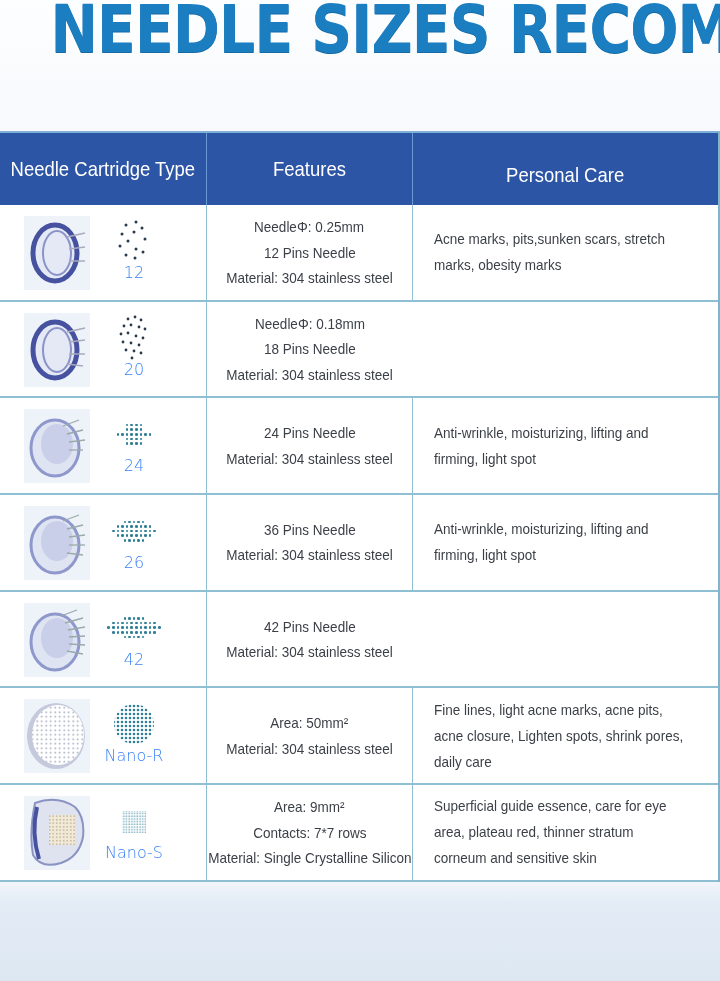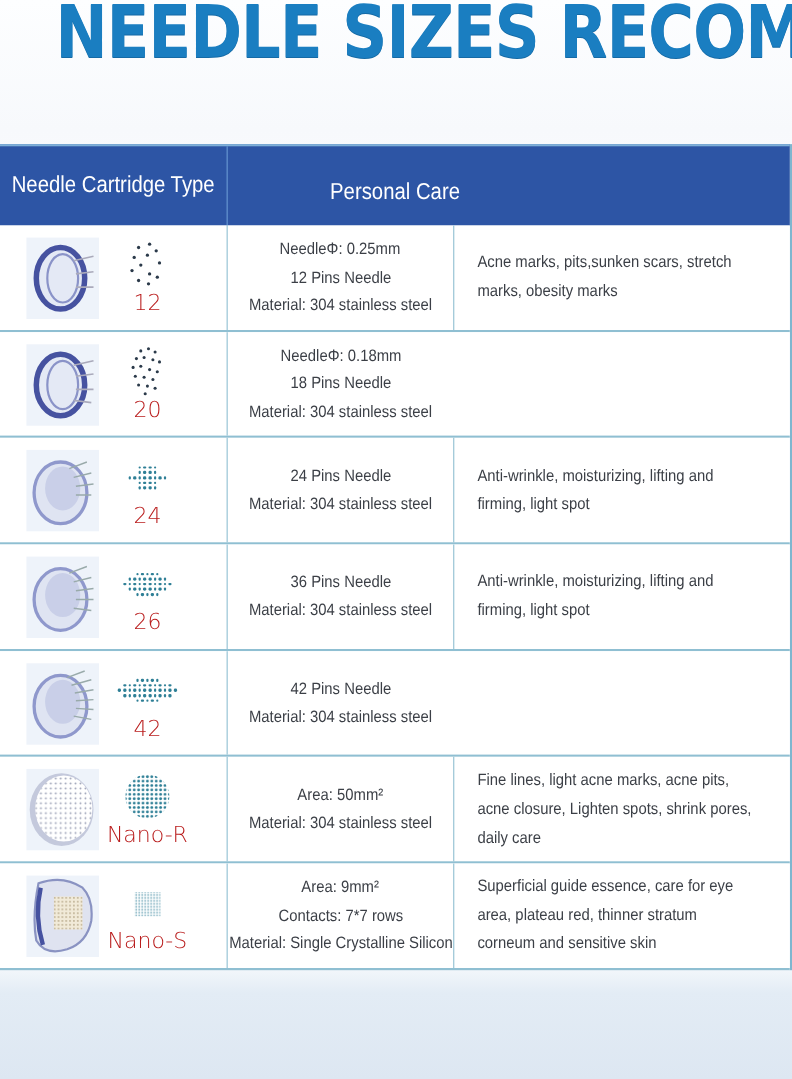--- a/index.html
+++ b/index.html
@@ -65,21 +65,21 @@
     .pattern {
       position: absolute; left: 100px; top: 10px; width: 68px; height: 52px;
       display: flex; flex-direction: column; align-items: center; justify-content: center;
     }
     .prow { display: flex; gap: 2px; margin: 1px 0; }
     .dot { width: 2.6px; height: 2.6px; border-radius: 50%; background: #2e7f96; }
     .type-label {
       position: absolute; left: 94px; top: 58px; width: 80px;
       text-align: center;
       font-family: "DejaVu Sans", sans-serif;
-      font-size: 20px; color: #b91c1c; font-weight: 300;
+      font-size: 16px; color: #3b82f6; font-weight: 300;
     }
     .feat-cell {
       display: flex; flex-direction: column; align-items: center; justify-content: center;
       text-align: left;
       font-size: 15px; color: #3b3f46; line-height: 25.5px;
     }
     .feat-cell span { display: block; transform: scaleX(0.9); white-space: nowrap; }
     .care-cell {
       display: flex; align-items: center;
       padding-left: 21px; padding-right: 6px;
@@ -89,20 +89,23 @@
   </style>
 </head>
 <body>
 
 <div class="title">NEEDLE SIZES RECOMMEND</div>
 
 <div class="table">
   <div class="hdr">
     <div class="cell c1">
         <span>Needle Cartridge Type</span>
+      </div>
+    <div class="cell c2">
+        <span>Features</span>
       </div>
     <div class="cell c3">
         <span>Personal Care</span>
       </div>
   </div>
 
   <div class="row">
     <div class="cell c1 type-cell">
       <div class="thumb">
         <svg width="60" height="68" viewBox="0 0 60 68">

